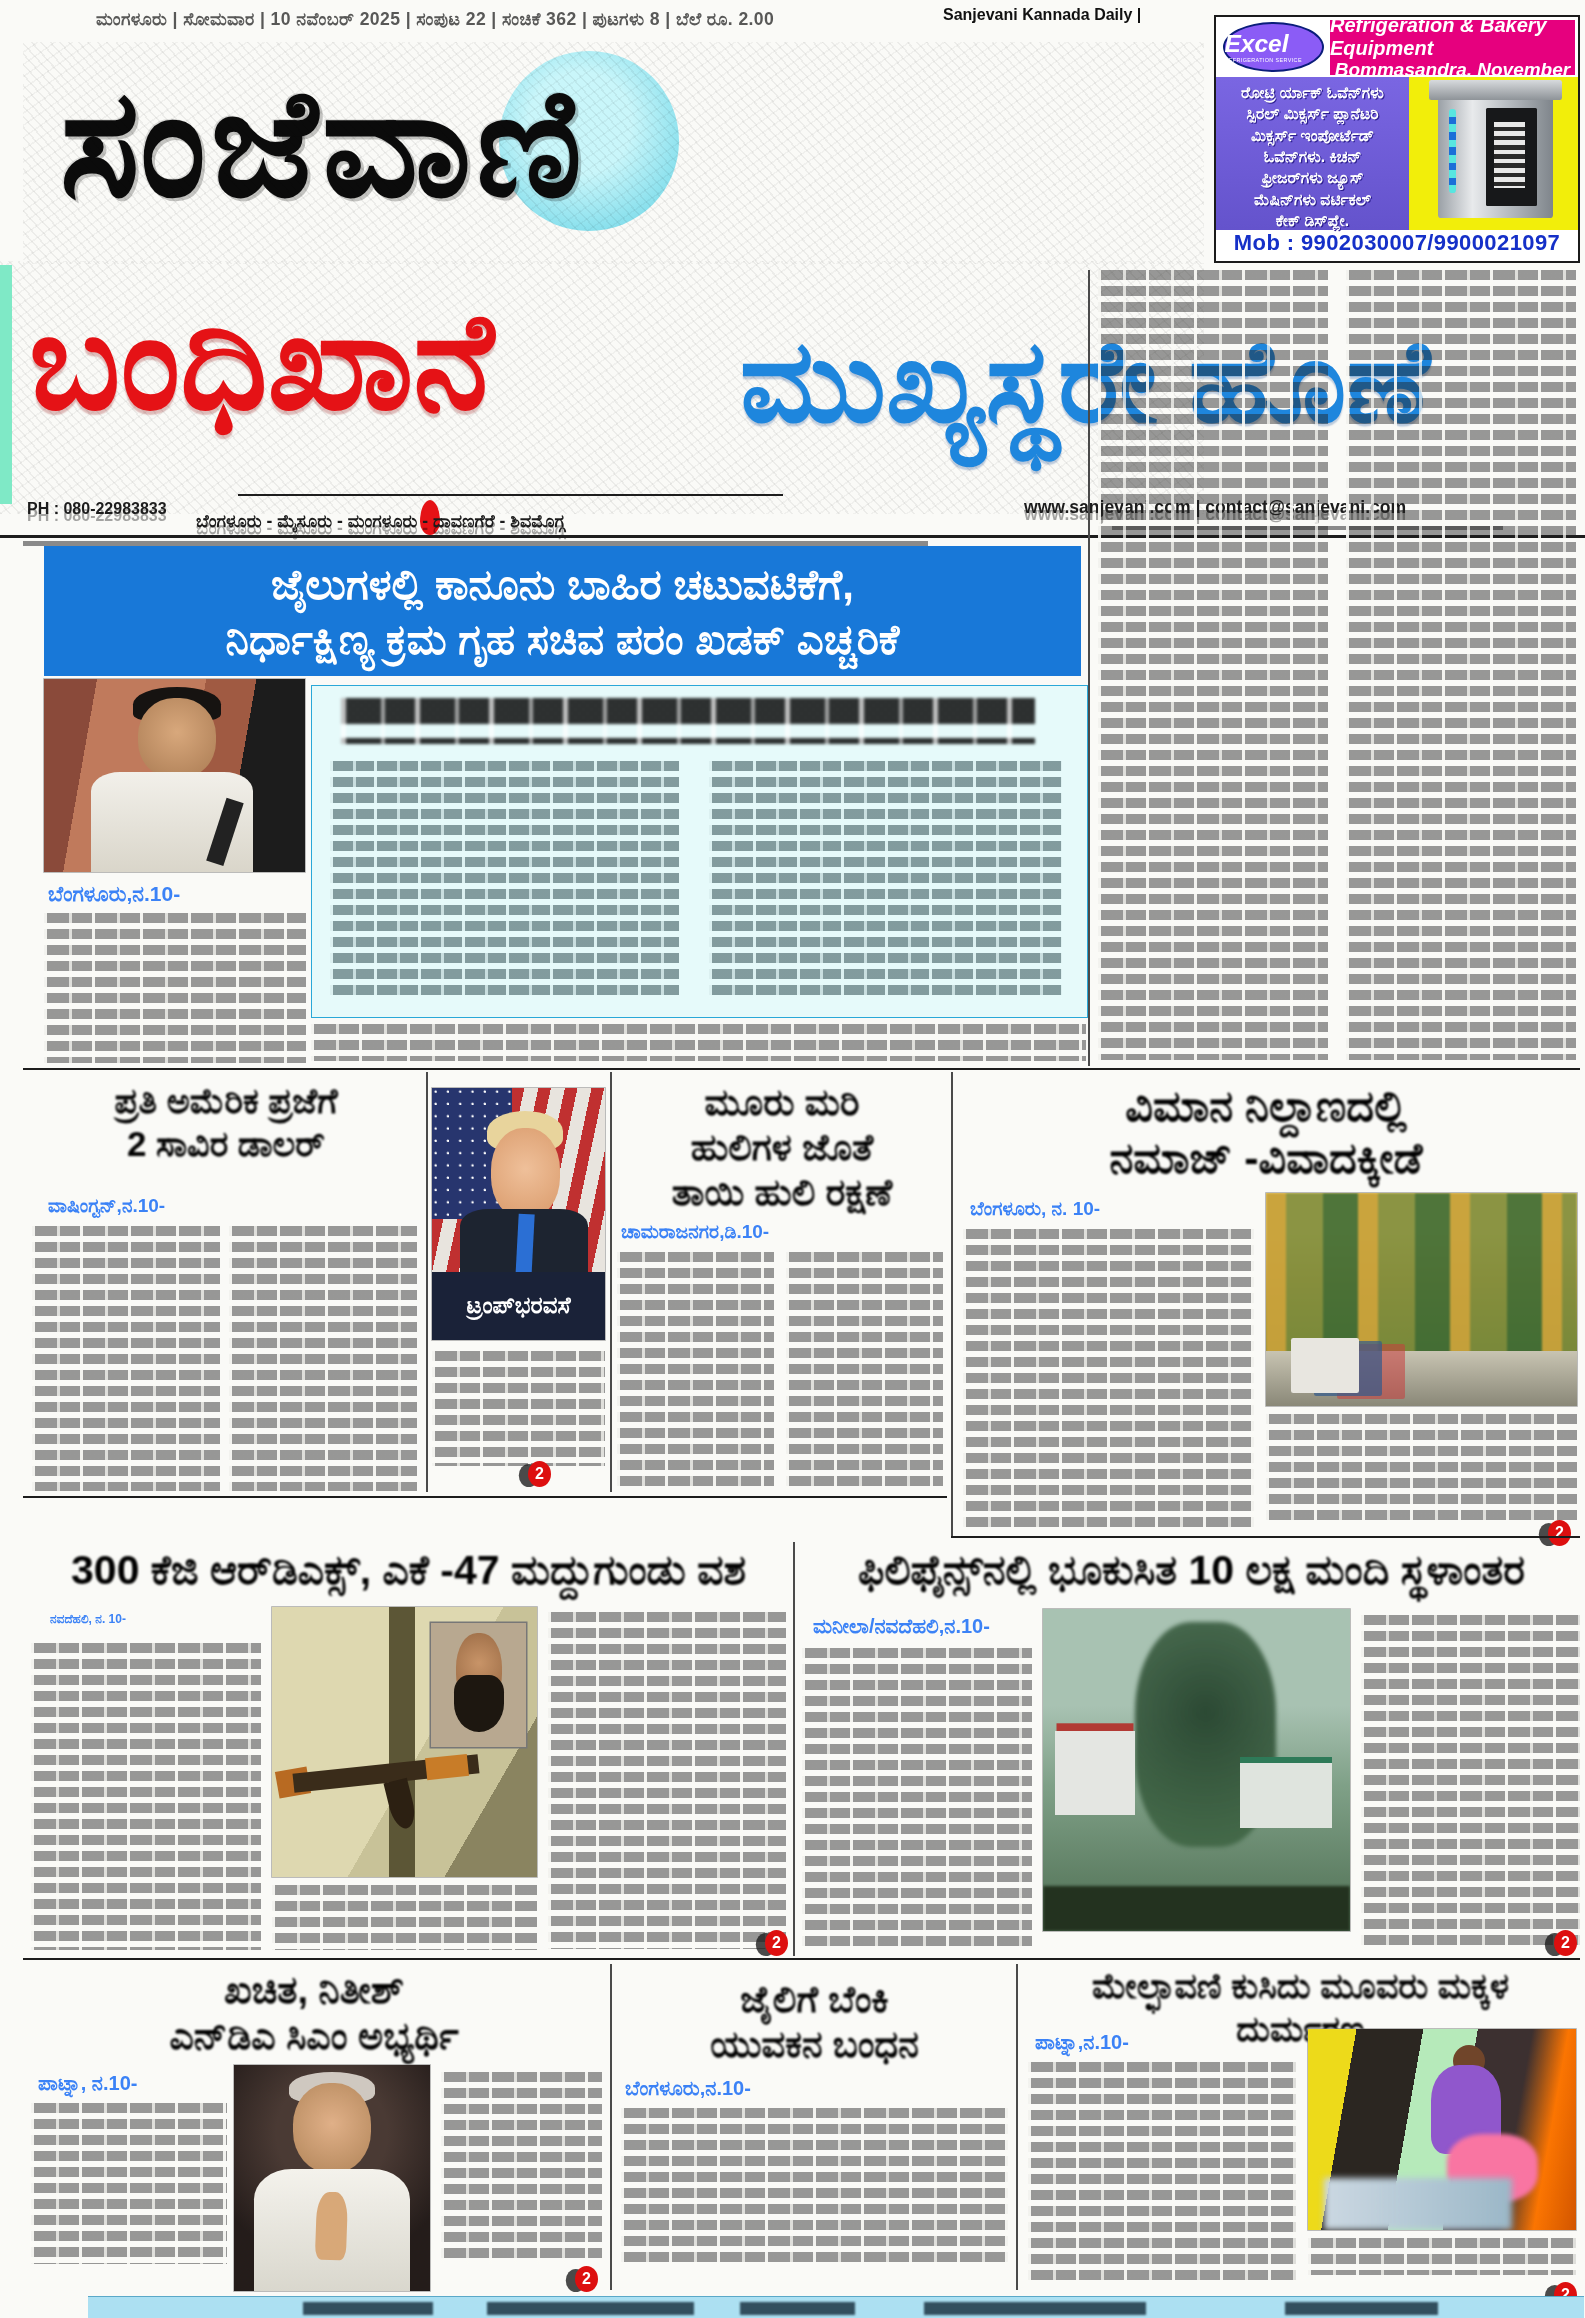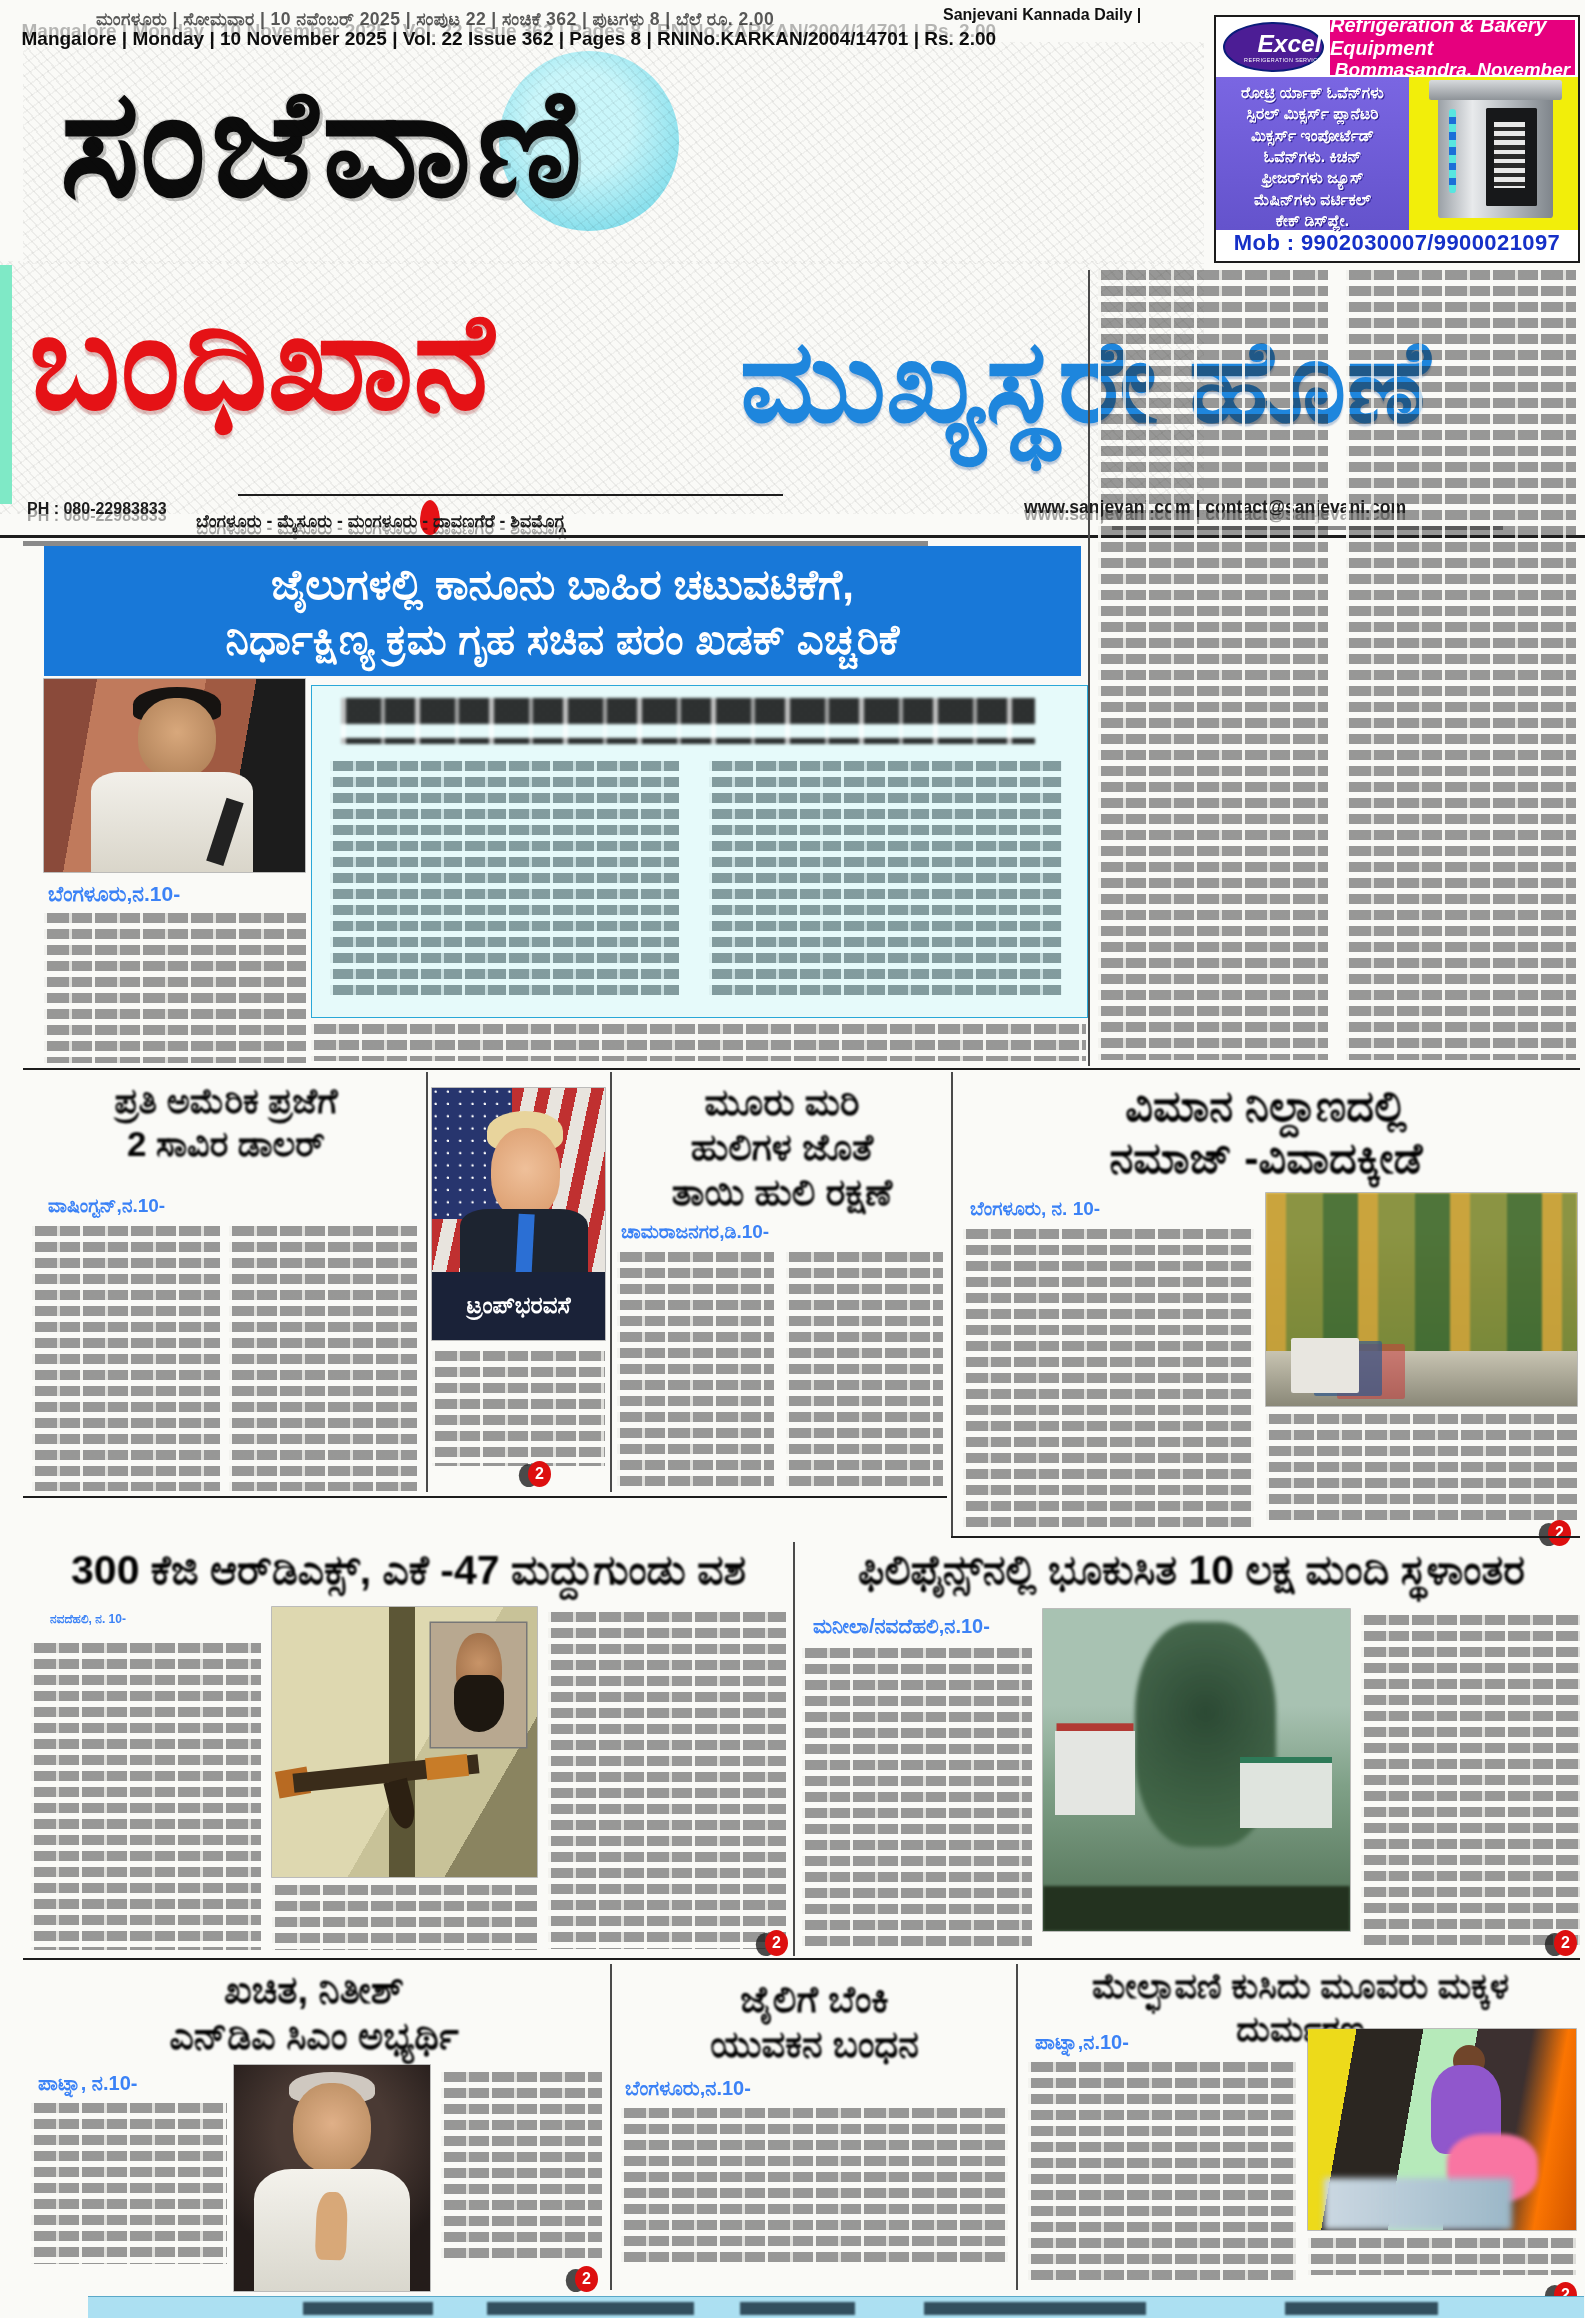--- a/index.html
+++ b/index.html
@@ -24,22 +24,22 @@
       background:radial-gradient(circle at 45% 40%, #c9f6fa 0 35%, #8fe2ee 70%, #63cfe2 100%);}
   .masthead-text{font-size:150px;font-weight:900;color:#0b0b0b;letter-spacing:4.6px;line-height:1;
       text-shadow:3.1px 3.1px 0 rgba(0,0,0,.22), -1.5px -1.5px 0 rgba(0,0,0,.12);white-space:nowrap;}
 
   .sliver{background:#7fe9c6;}
 
   
   .ad-box{border:2.3px solid #1b1b1b;background:#fff;}
   .ad-top{height:60px;display:flex;align-items:center;}
   .ad-logo-wrap{width:114px;display:flex;justify-content:center;}
-  .ad-logo{width:97px;height:46px;border-radius:50%;background:#4c1d95;border:2.3px solid #0a1d7a;
-      color:#fff;display:flex;flex-direction:column;align-items:flex-end;justify-content:center;}
+  .ad-logo{width:97px;height:46px;border-radius:50%;background:#8b5cf6;border:2.3px solid #0a1d7a;
+      color:#fff;display:flex;flex-direction:column;align-items:flex-start;justify-content:center;}
   .ad-logo .big{font-size:24.5px;font-weight:900;font-style:italic;line-height:1;}
   .ad-logo .tiny{font-size:5.4px;letter-spacing:0.4px;}
   .ad-banner{flex:1;height:55px;margin-right:3.1px;background:#e6007e;color:#fff;display:flex;
       flex-direction:column;align-items:center;justify-content:center;font-weight:900;font-style:italic;}
   .ad-banner .l1{font-size:20px;line-height:1.15;}
   .ad-banner .l2{font-size:19px;line-height:1.1;}
   .ad-mid{height:153px;display:flex;}
   .ad-kn{width:193px;background:linear-gradient(180deg,#7a66e2,#6453cc);color:#fff;font-weight:bold;
       font-size:15.7px;line-height:1.36;text-align:center;padding-top:4.6px;
       text-shadow:1.2px 1.2px 0 #2e2090;}
@@ -165,21 +165,20 @@
   
   .footer{background:#ace0f2;border-top:1.5px solid #5aa8c8;border-bottom:1.5px solid #5aa8c8;}
   .fseg{position:absolute;top:5.4px;height:12.3px;background:rgba(15,38,52,.78);filter:blur(0.8px);}
 </style>
 </head>
 <body>
 
 <div id="page">
 
   <div class="abs hdr-ghost" style="left:96px;top:9.2px;">ಮಂಗಳೂರು | ಸೋಮವಾರ | 10 ನವೆಂಬರ್ 2025 | ಸಂಪುಟ 22 | ಸಂಚಿಕೆ 362 | ಪುಟಗಳು 8 | ಬೆಲೆ ರೂ. 2.00</div>
-  <div class="abs hdr-main" style="left:21.5px;top:28px;">Mangalore | Monday | 10  November  2025 | Vol. 22  Issue 362 | Pages 8 | RNINo.KARKAN/2004/14701 | Rs. 2.00</div>
   <div class="abs hdr-right" style="left:943px;top:6.1px;">Sanjevani Kannada Daily |</div>
 
   <div class="abs" style="left:23px;top:42px;width:1181px;height:222px;">
     <div class="abs masthead-circle" style="left:476px;top:9.2px;"></div>
     <div class="abs masthead-text" style="left:37px;top:26px;">ಸಂಜೆವಾಣಿ</div>
     <div class="abs noise" style="inset:0;"></div>
   </div>
   <div class="abs noise" style="left:0;top:261px;width:1204px;height:253px;"></div>
 
   <div class="abs sliver" style="left:0;top:265px;width:12.3px;height:239px;"></div>

